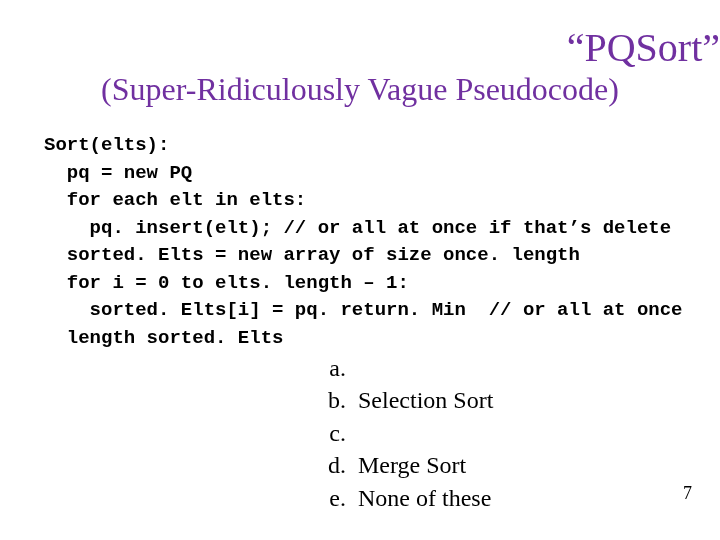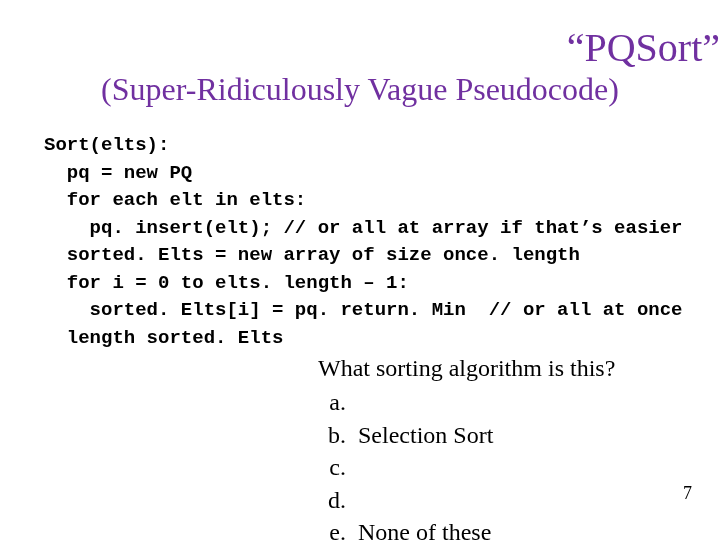--- a/index.html
+++ b/index.html
@@ -61,41 +61,41 @@
 </style>
 </head>
 <body>
 
 <h1 class="title">“PQSort”</h1>
 <h2 class="subtitle">(Super-Ridiculously Vague Pseudocode)</h2>
 
 <div class="code-block"><span>Sort(elts):</span>
 <span>  pq = new PQ</span>
 <span>  for each elt in elts:</span>
-<span>    pq. insert(elt); // or all at array if that’s easier</span>
+<span>    pq. insert(elt); // or all at once if that’s delete</span>
 <span>  sorted. Elts = new array of size once. length</span>
 <span>  for i = 0 to elts. length – 1:</span>
 <span>    sorted. Elts[i] = pq. return. Min  // or all at once</span>
 <span>  length sorted. Elts</span></div>
 
 <div class="question-wrap">
-  <div class="question-text">What sorting algorithm is this?</div>
   <div class="options">
     <div class="opt-row">
       <div class="opt-letter">a.</div>
     </div>
     <div class="opt-row">
       <div class="opt-letter">b.</div>
       <div>Selection Sort</div>
     </div>
     <div class="opt-row">
       <div class="opt-letter">c.</div>
     </div>
     <div class="opt-row">
       <div class="opt-letter">d.</div>
+      <div>Merge Sort</div>
     </div>
     <div class="opt-row">
       <div class="opt-letter">e.</div>
       <div>None of these</div>
     </div>
   </div>
 </div>
 
 <div class="page-num">7</div>
 

